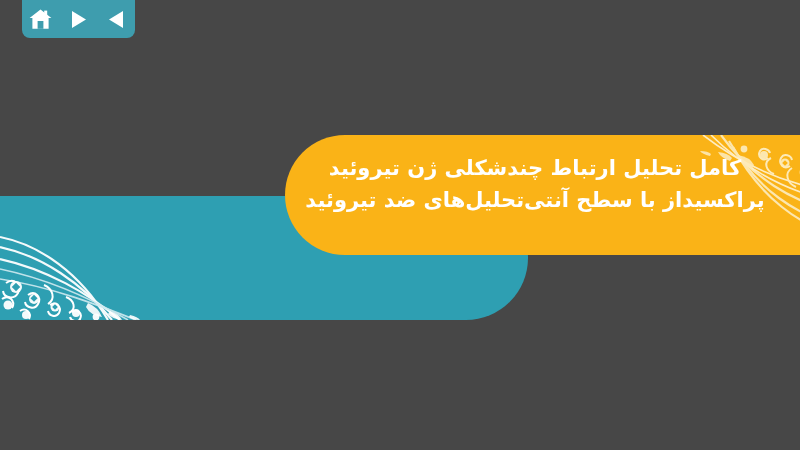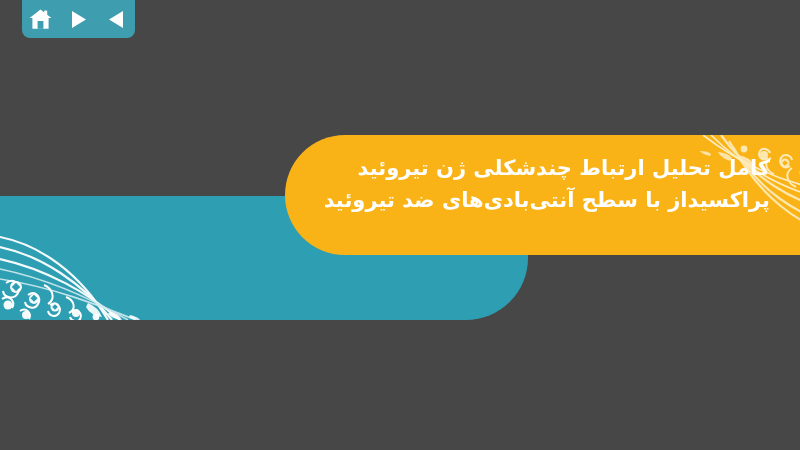--- a/index.html
+++ b/index.html
@@ -90,20 +90,21 @@
   }
   .orange-orn svg { display: block; width: 100%; height: 100%; }
 
   
   .title-block {
     position: absolute;
     left: 300px;
     top: 152px;
     width: 470px;
     z-index: 30;
+    text-align: center;
     direction: rtl;
   }
   .title-line {
     color: #ffffff;
     font-size: 21px;
     font-weight: bold;
     line-height: 32px;
     white-space: nowrap;
     font-family: "DejaVu Sans", sans-serif;
     letter-spacing: 0px;
@@ -229,16 +230,16 @@
           <path d="M117,34 q-10,-4 -14,-14 q12,2 16,10 z"></path>
           <path d="M95,26 q-9,-3 -12,-9 q10,1 14,6 z"></path>
           <path d="M75,21 q-8,-2 -10,-5 q8,0 11,3 z"></path>
         </g>
       </svg>
     </div>
   </div>
 
   <div class="title-block">
     <div class="title-line">کامل تحلیل ارتباط چندشکلی ژن تیروئید</div>
-    <div class="title-line">پراکسیداز با سطح آنتی‌بادی‌های ضد تیروئید</div>
+    <div class="title-line">پراکسیداز با سطح آنتی‌تحلیل‌های ضد تیروئید</div>
   </div>
 
 </div>
 
 </body></html>

